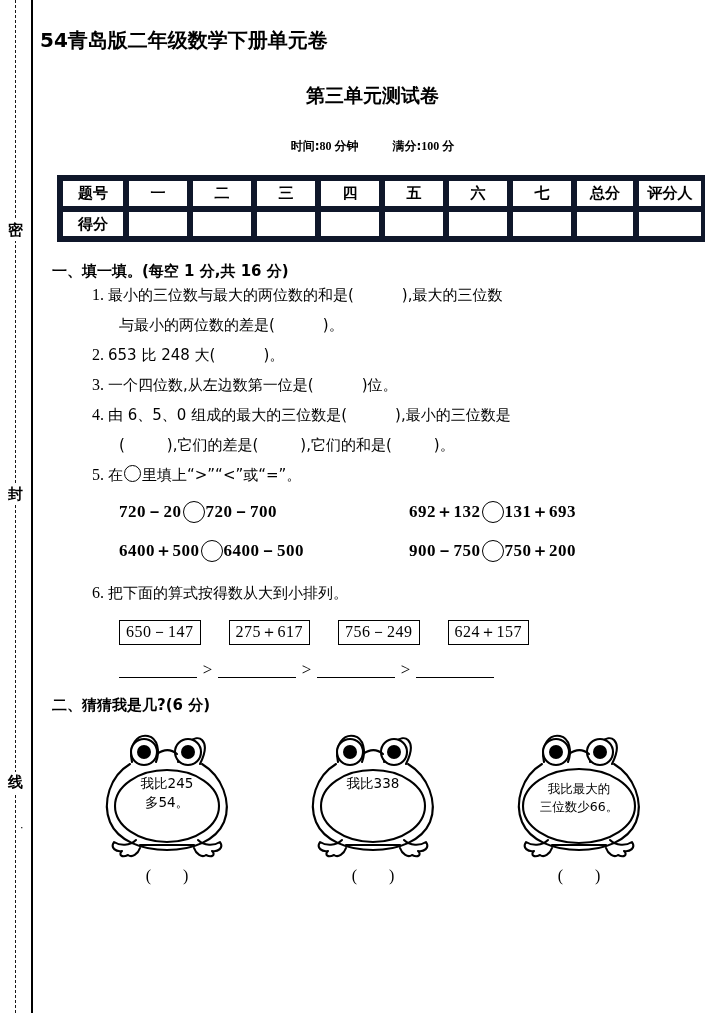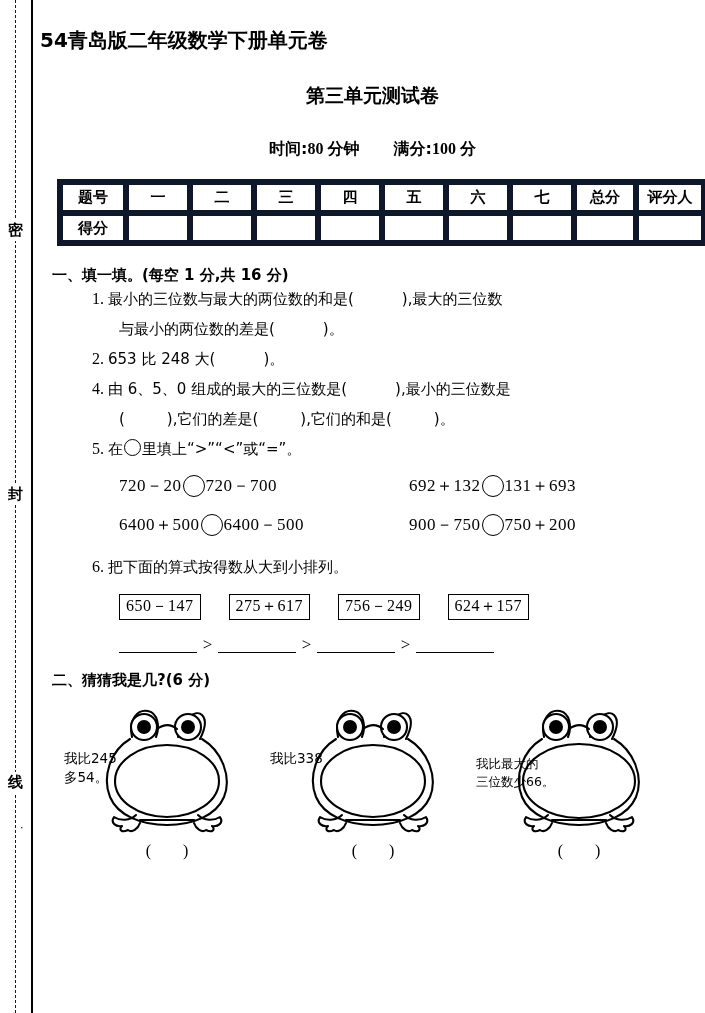--- a/index.html
+++ b/index.html
@@ -86,21 +86,21 @@
     font-weight: bold;
     font-size: 19px;
     margin: 16px;
     padding-top: 18px;
     line-height: 1.1;
   }
   #exam-meta {
     text-align: center;
     font-family: "DejaVu Sans", sans-serif;
     font-weight: bold;
-    font-size: 16px;
+    font-size: 12px;
     margin: 8px;
     padding-top: 18px;
     line-height: 1.1;
   }
   #exam-meta .meta-gap { display: inline-block; width: 34px; }
   #exam-meta .num { font-family: "Liberation Serif", serif; font-weight: bold; }
 
   
   #score-table-wrap {
     margin: 22px 0 0 17px;
@@ -158,20 +158,21 @@
   }
 
   
   .cmp-grid {
     margin: 10px 0 0 79px;
     width: 560px;
   }
   .cmp-row {
     display: flex;
     margin-bottom: 16px;
+    font-weight: bold;
   }
   .cmp-item {
     display: flex;
     align-items: center;
     font-size: 17px;
     font-family: "Liberation Serif", serif;
     letter-spacing: 0.5px;
   }
   .cmp-item.first { width: 290px; }
   .circ-cmp {
@@ -229,21 +230,21 @@
     width: 206px;
     position: relative;
     text-align: center;
   }
   .frog-svg-wrap { display: block; margin: 0 auto; }
   .frog-text {
     position: absolute;
     left: 0;
     right: 0;
     top: 46px;
-    text-align: left;
+    text-align: center;
     font-family: "DejaVu Sans", sans-serif;
     font-size: 13.5px;
     line-height: 19px;
     pointer-events: none;
   }
   .frog-text.small { font-size: 12.5px; line-height: 18px; top: 52px; }
   .frog-answer {
     margin-top: 4px;
     font-size: 16px;
     font-family: "Liberation Serif", serif;
@@ -309,20 +310,24 @@
   </div>
   <div class="q q-indent">
     <span class="cn">与最小的两位数的差是(</span><span class="gap-m"></span><span class="cn">)。</span>
   </div>
 
   <div class="q">
     <span>2.</span>
     <span class="cn">653 比 248 大(</span><span class="gap-m"></span><span class="cn">)。</span>
   </div>
 
+  <div class="q">
+    <span>3.</span>
+    <span class="cn">一个四位数,从左边数第一位是(</span><span class="gap-m"></span><span class="cn">)位。</span>
+  </div>
 
   <div class="q">
     <span>4.</span>
     <span class="cn">由 6、5、0 组成的最大的三位数是(</span><span class="gap-m"></span><span class="cn">),最小的三位数是</span>
   </div>
   <div class="q q-indent">
     <span class="cn">(</span><span class="gap-s"></span><span class="cn">),它们的差是(</span><span class="gap-s"></span><span class="cn">),它们的和是(</span><span class="gap-s"></span><span class="cn">)。</span>
   </div>
 
   <div class="q">

